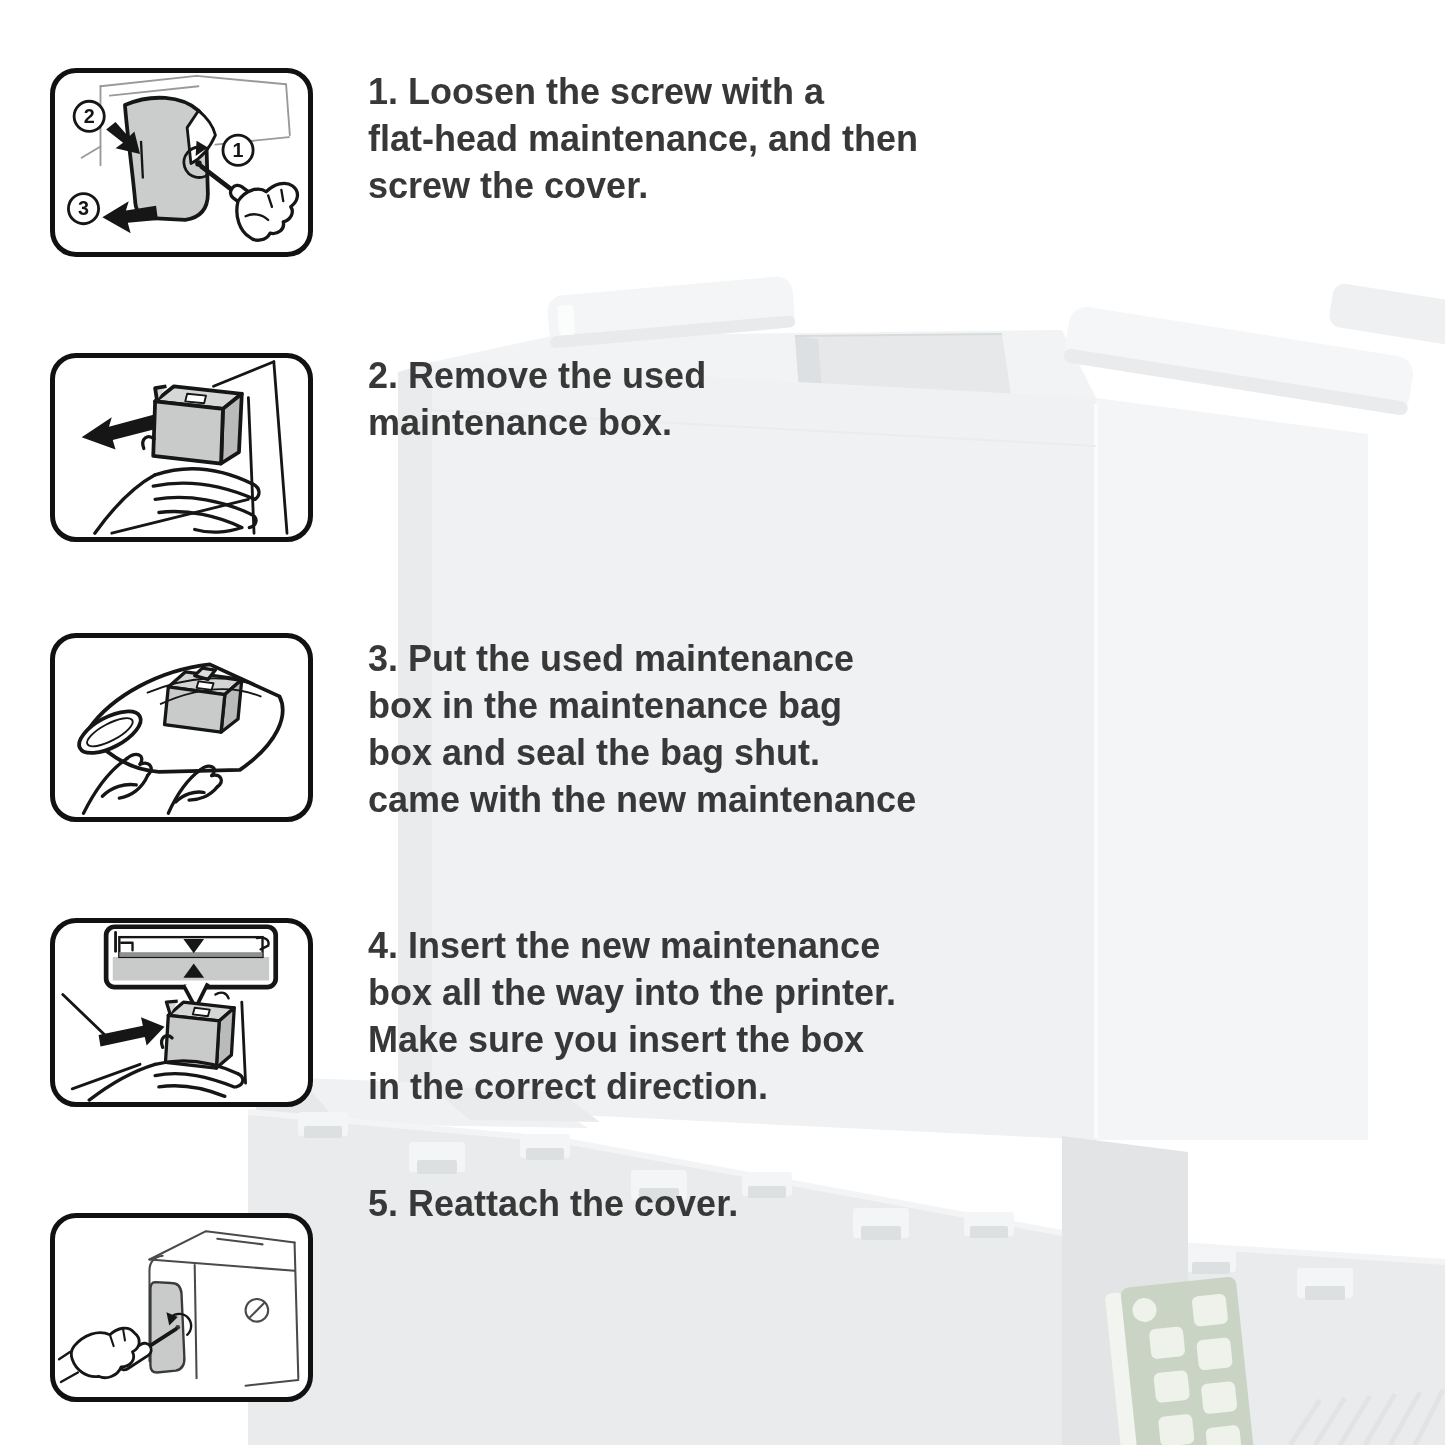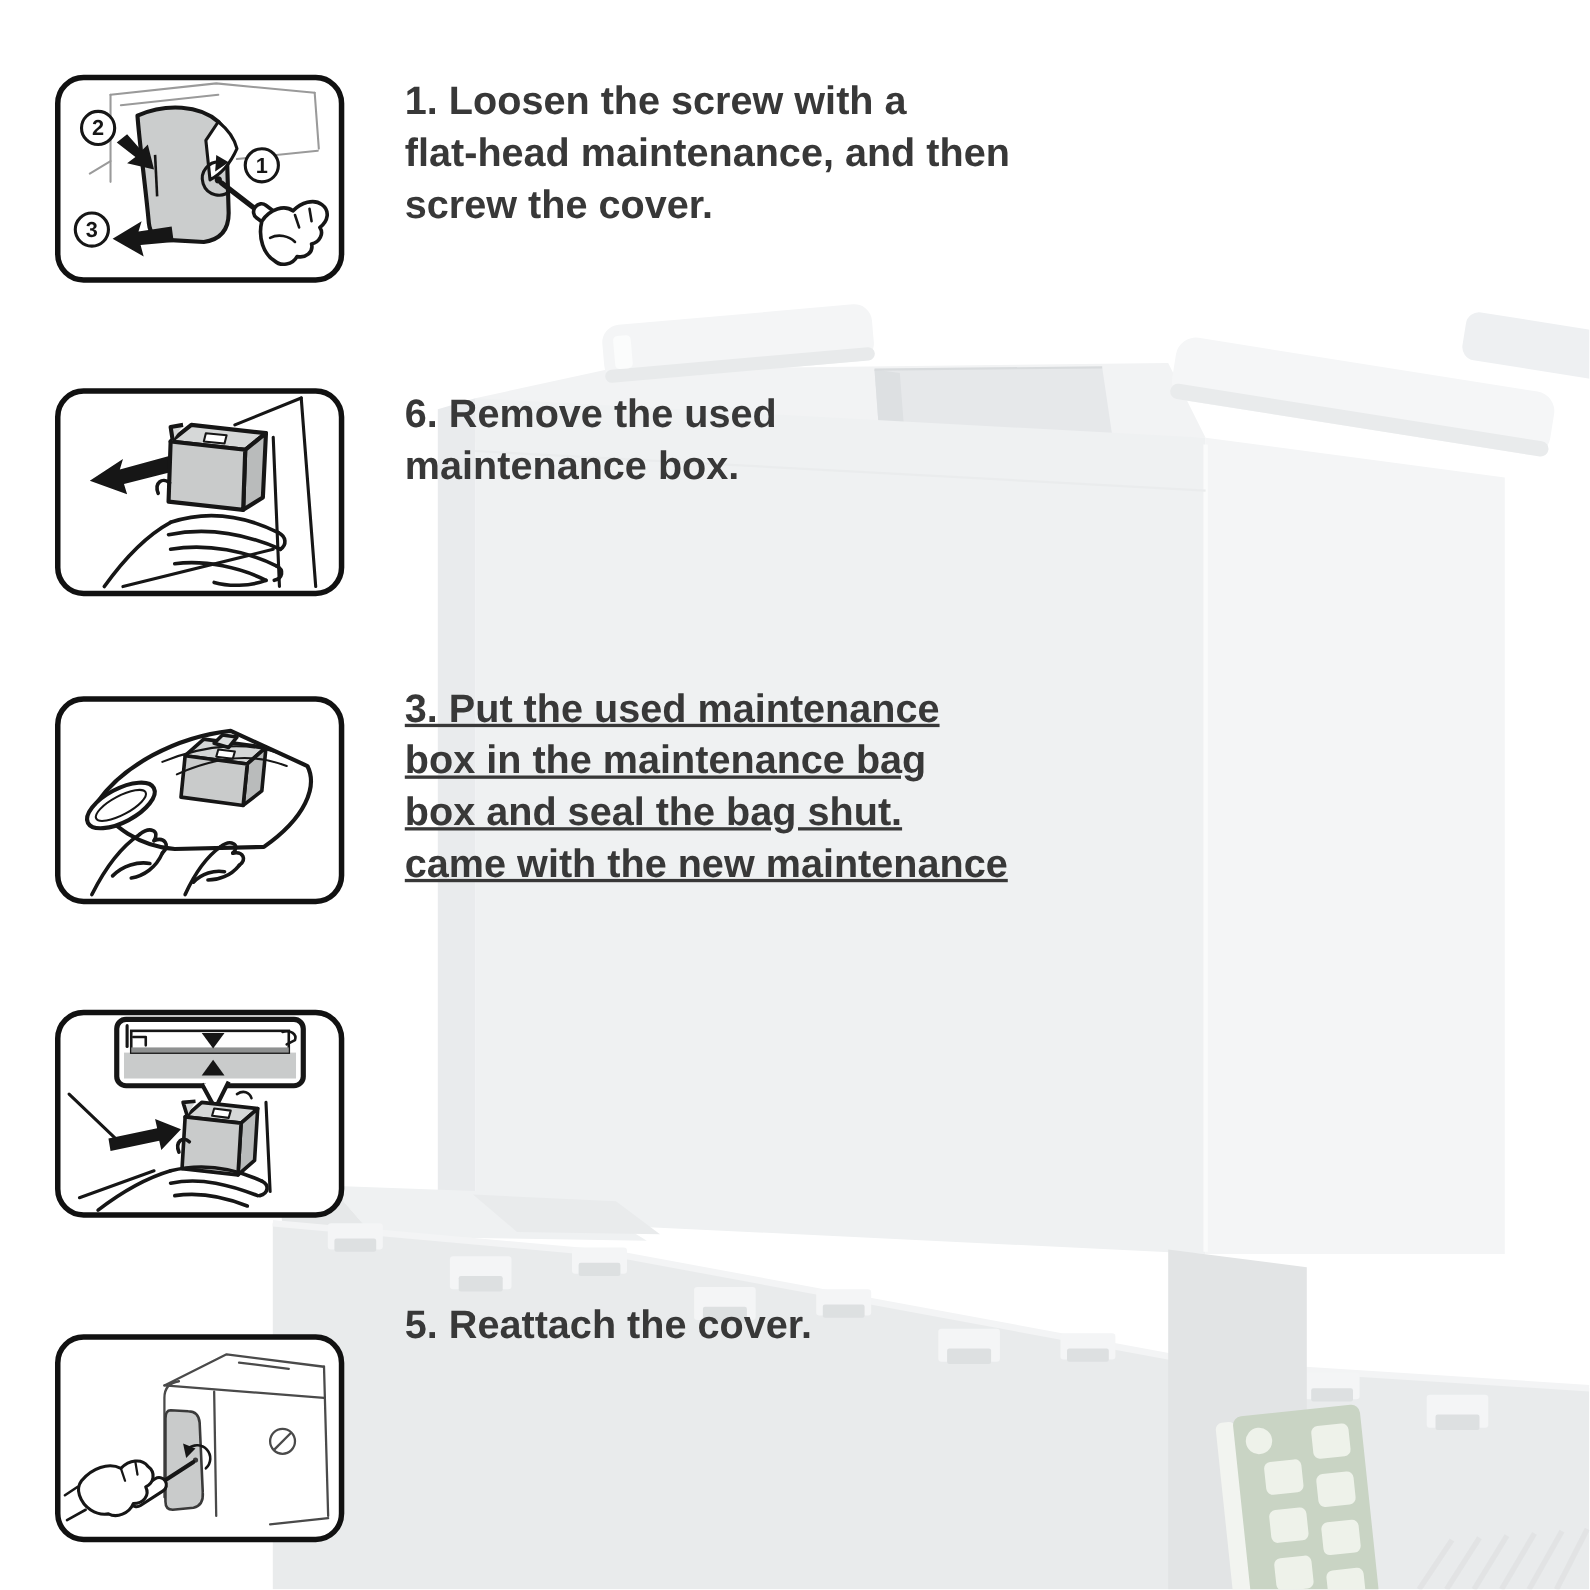--- a/index.html
+++ b/index.html
@@ -199,21 +199,21 @@
         <path class="outl" stroke-width="3.5" d="M102,136 C140,128 178,136 210,150"></path>
         <path class="outl" stroke-width="3.5" d="M104,150 C140,144 178,152 206,166"></path>
         <path class="outl" stroke-width="3.5" d="M108,164 C138,160 172,168 196,180"></path>
         <path class="outl" stroke-width="3.5" d="M208,134 C216,138 216,146 210,150"></path>
         <path class="outl" stroke-width="3.5" d="M206,166 C214,170 212,178 204,180"></path>
         <path class="outl" stroke-width="3.5" d="M196,180 C180,186 160,186 146,182"></path>
       </g>
     </svg>
   </figure>
   <div class="caption" style="top:352px;">
-    <div>6. Remove the used</div>
+    <div>2. Remove the used</div>
     <div>maintenance box.</div>
   </div>
 
   <figure class="step-figure" style="top:633px;">
     <svg viewBox="0 0 264 190">
       <g>
         <path d="M34,96 C58,62 108,34 162,28 L236,62 C246,82 234,112 194,140 L108,142 C76,140 44,120 34,96 Z" fill="#ffffff" stroke="#161616" stroke-width="4" stroke-linejoin="round"></path>
       </g>
       <g stroke="#161616" stroke-width="3.5" stroke-linejoin="round">
         <polygon points="118,52 136,36 196,44 178,60" fill="#d4d6d6"></polygon>
@@ -237,21 +237,21 @@
       </g>
       <g>
         <path class="outl" stroke-width="3.5" d="M118,186 C128,164 138,150 152,140"></path>
         <path class="outl" stroke-width="3.5" d="M152,140 C162,132 172,138 164,146"></path>
         <path class="outl" stroke-width="3.5" d="M164,146 C174,144 178,152 170,158"></path>
         <path class="outl" stroke-width="3.5" d="M170,158 C162,168 150,172 140,172"></path>
         <path class="outl" stroke-width="3.5" d="M126,174 C134,166 146,162 156,164"></path>
       </g>
     </svg>
   </figure>
-  <div class="caption" style="top:620px;text-decoration:underline;">
+  <div class="caption" style="top:635px;">
     <div>3. Put the used maintenance</div>
     <div>box in the maintenance bag</div>
     <div>box and seal the bag shut.</div>
     <div>came with the new maintenance</div>
   </div>
 
   <figure class="step-figure" style="top:918px;">
     <svg viewBox="0 0 264 190">
       <g>
         <rect x="52" y="4" width="180" height="64" rx="9" fill="#ffffff" stroke="#161616" stroke-width="5"></rect>
@@ -283,20 +283,26 @@
       <g>
         <path class="outl" stroke-width="3.5" d="M112,132 C108,122 116,116 122,122"></path>
         <path class="outl" stroke-width="3.5" d="M34,188 C60,168 84,156 104,150"></path>
         <path class="outl" stroke-width="3.5" d="M104,150 C136,142 166,148 192,160"></path>
         <path class="outl" stroke-width="3.5" d="M104,162 C134,156 162,164 188,174"></path>
         <path class="outl" stroke-width="3.5" d="M108,174 C134,170 158,176 178,184"></path>
         <path class="outl" stroke-width="3.5" d="M192,160 C200,164 198,172 190,174"></path>
       </g>
     </svg>
   </figure>
+  <div class="caption" style="top:922px;">
+    <div>4. Insert the new maintenance</div>
+    <div>box all the way into the printer.</div>
+    <div>Make sure you insert the box</div>
+    <div>in the correct direction.</div>
+  </div>
 
   <figure class="step-figure" style="top:1213px;">
     <svg viewBox="0 0 264 190">
       <g>
         <path class="prn" d="M98,44 L158,14 L252,26"></path>
         <path class="prn" d="M98,44 L252,56"></path>
         <path class="prn" d="M112,40 Q98,42 98,56 L98,152"></path>
         <path class="prn" d="M252,26 L256,170"></path>
         <path class="prn" d="M146,50 L148,170"></path>
         <path class="prn" d="M200,178 L256,172"></path>

